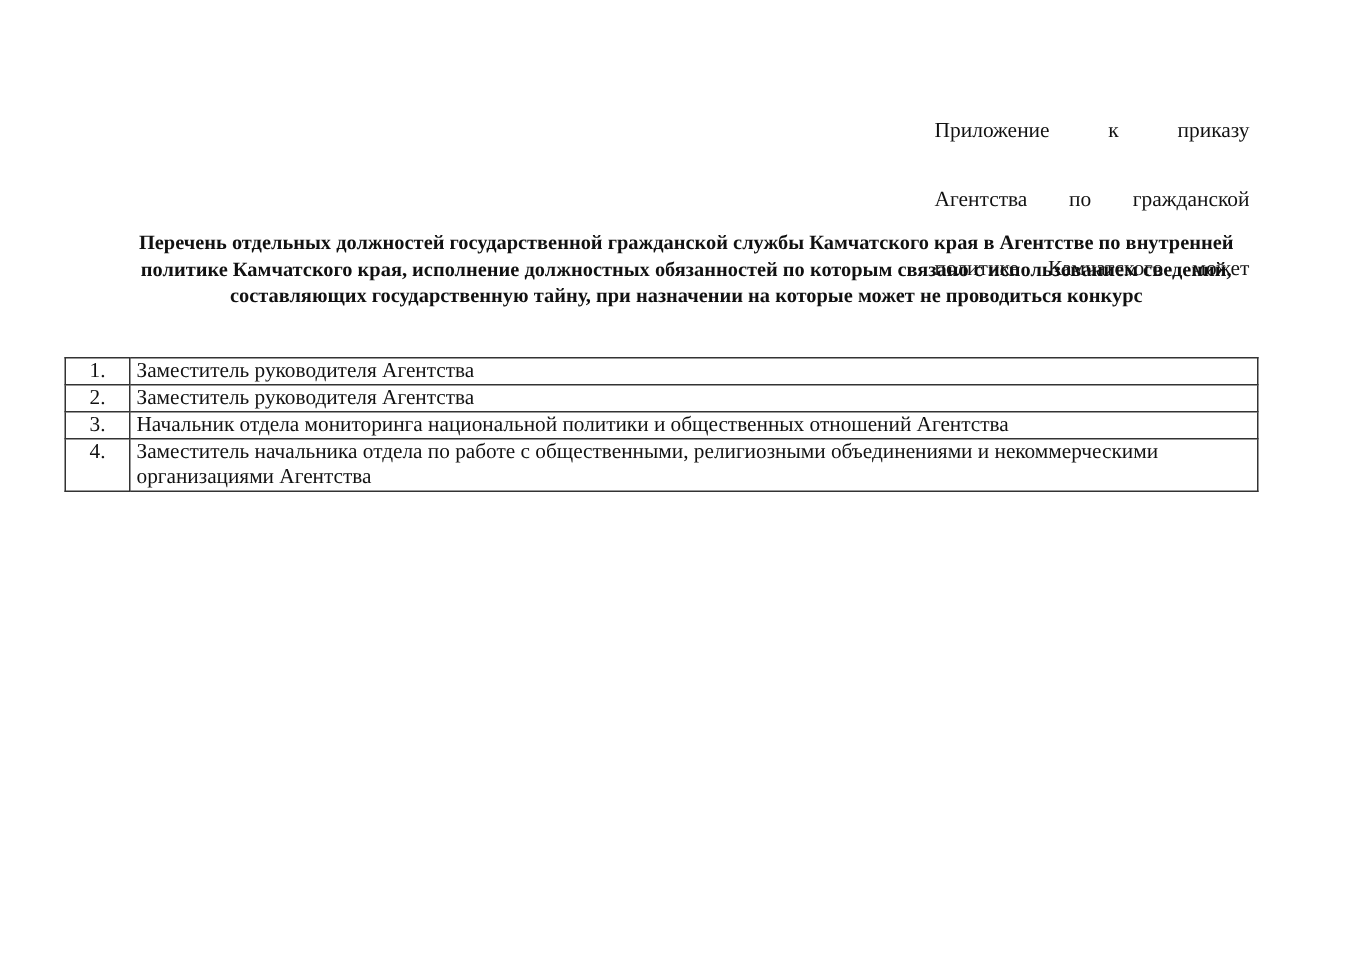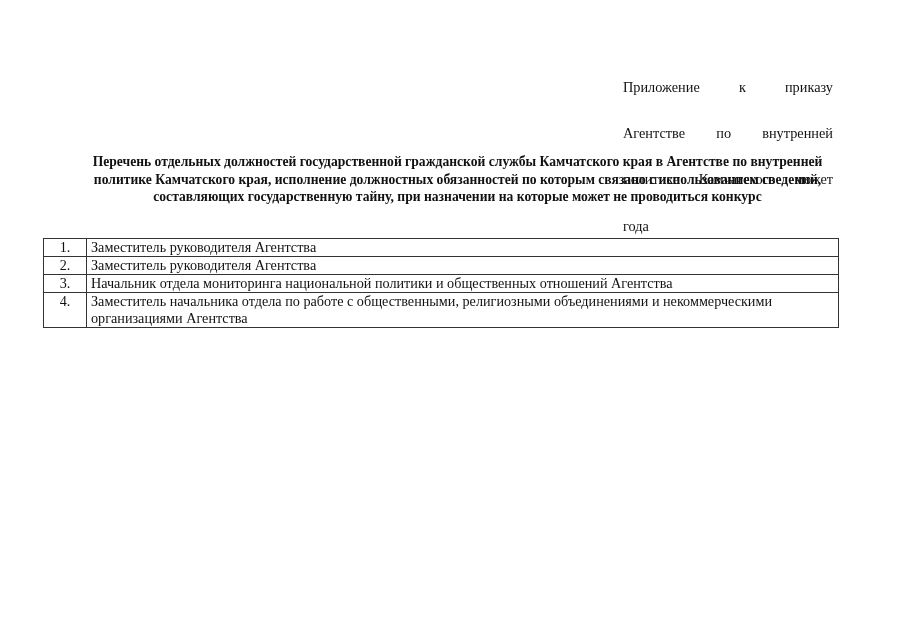--- a/index.html
+++ b/index.html
@@ -24,23 +24,22 @@
   table.positions td {
     border: 1px solid #333; padding: 0 4px; vertical-align: top; line-height: 17px;
   }
   table.positions td.num { width: 34px; text-align: center; }
 </style>
 </head>
 <body>
 
 <div class="appendix">
   <div>Приложение к приказу</div>
-  <div>Агентстве по внутренней</div>
+  <div>Агентства по гражданской</div>
   <div>политике Камчатского может</div>
-  <div class="last" style="text-align-last:left">года</div>
 </div>
 
 <div class="title">Перечень отдельных должностей государственной гражданской службы Камчатского края в Агентстве по внутренней политике Камчатского края, исполнение должностных обязанностей по которым связано с использованием сведений, составляющих государственную тайну, при назначении на которые может не проводиться конкурс</div>
 
 <table class="positions">
   <tbody>
       <tr>
     <td class="num">1.</td>
     <td>Заместитель руководителя Агентства</td>
   </tr>

